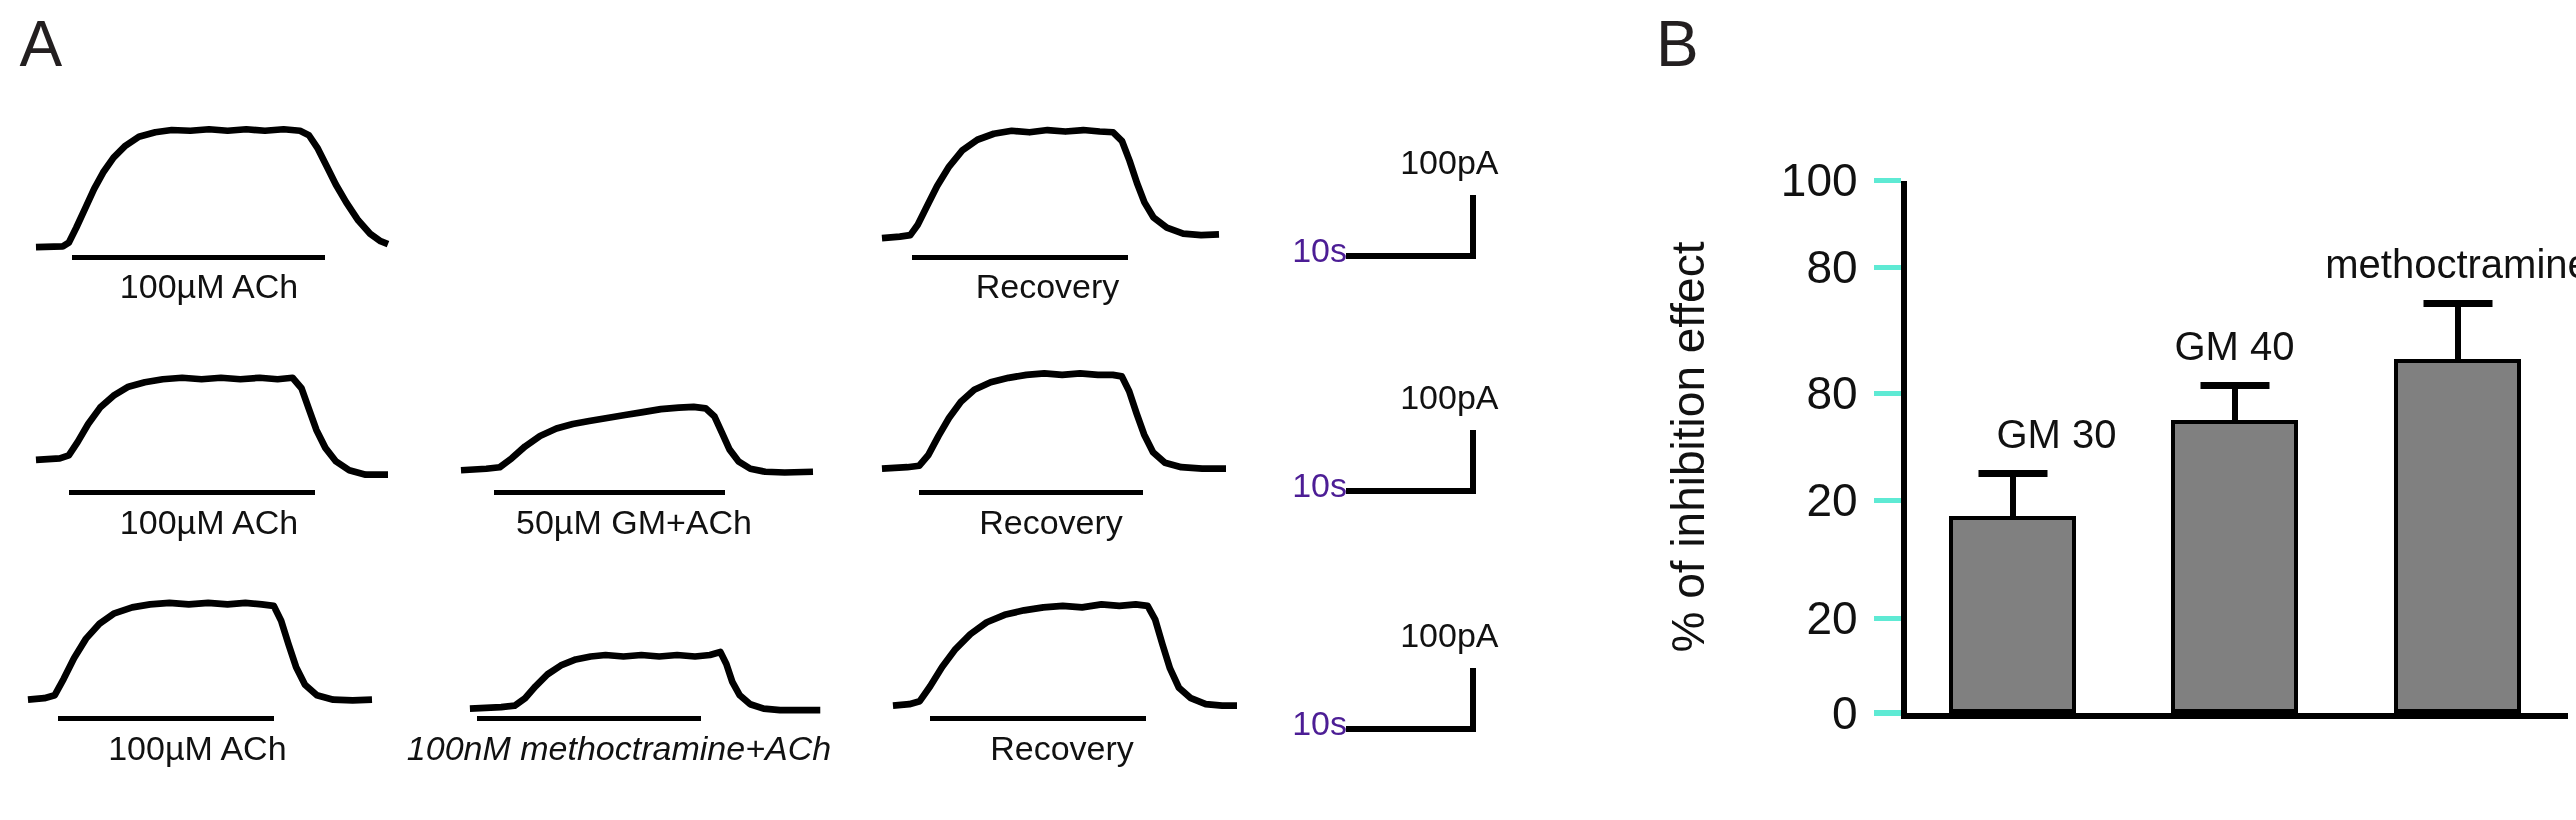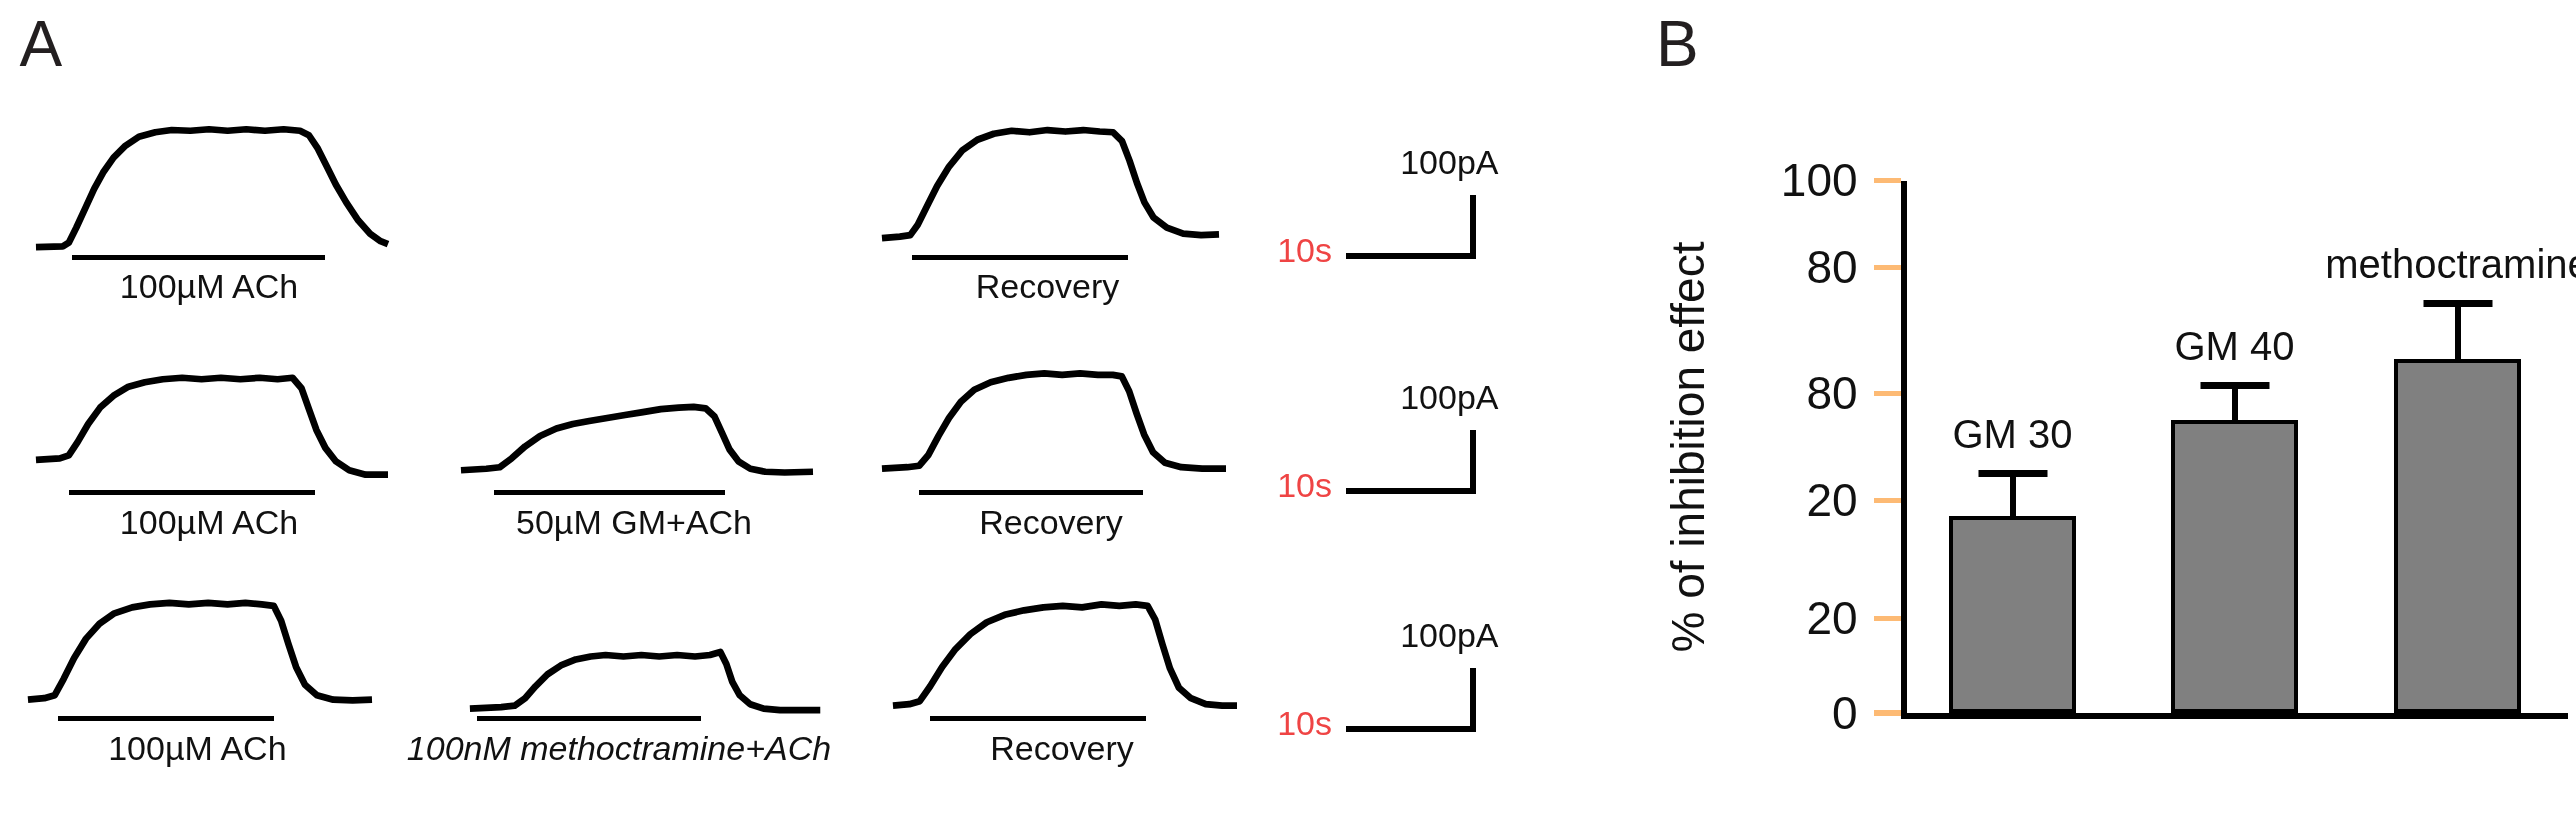--- a/index.html
+++ b/index.html
@@ -97,26 +97,26 @@
     right: 7.5px;
     top: 22.4px;
     font-size: 34px;
     line-height: 1;
     white-space: nowrap;
     color: #111;
     margin-left: 6px;
   }
   .scalebar .time-label {
     position: absolute;
-    right: 174px;
+    right: 159px;
     top: 110px;
     font-size: 34px;
     line-height: 1;
     white-space: nowrap;
-    color: #ef4444;
+    color: #4c1d95;
   }
 
   
   #panel-b {
     position: absolute;
     left: 1625px; top: 0;
     width: 951px;
     height: 821px;
   }
   #chart-area {
@@ -138,21 +138,21 @@
     left: 0; bottom: -6px;
     width: 667px;
     height: 6px;
     background: #000;
   }
   .y-tick {
     position: absolute;
     left: -27px;
     width: 27px;
     height: 5.2px;
-    background: #fdba74;
+    background: #5eead4;
   }
   .y-tick-label {
     position: absolute;
     right: 100%;
     margin-right: 16.4px;
     top: 50%;
     transform: translateY(-50%);
     font-size: 46px;
     line-height: 1;
     white-space: nowrap;
@@ -339,21 +339,21 @@
           </div>
           <div class="y-tick" style="bottom: 530px;">
             <span class="y-tick-label">100</span>
           </div>
         </div>
       <div id="bars">
           <div class="bar-group" style="left: 48px; width: 127px; height: 532px;">
             <div class="bar-rect" style="height: 197px; background: rgb(128, 128, 128); border-color: rgb(0, 0, 0);"></div>
             <div class="err-stem" style="bottom: 197px; height: 43px;"></div>
             <div class="err-cap" style="bottom: 236px;"></div>
-            <div class="bar-label" style="bottom: 259px;">GM 30</div>
+            <div class="bar-label" style="bottom: 259px; margin-left: 44px;">GM 30</div>
           </div>
           <div class="bar-group" style="left: 270px; width: 127px; height: 532px;">
             <div class="bar-rect" style="height: 293px; background: rgb(128, 128, 128); border-color: rgb(0, 0, 0);"></div>
             <div class="err-stem" style="bottom: 293px; height: 35px;"></div>
             <div class="err-cap" style="bottom: 324px;"></div>
             <div class="bar-label" style="bottom: 347px;">GM 40</div>
           </div>
           <div class="bar-group" style="left: 493px; width: 127px; height: 532px;">
             <div class="bar-rect" style="height: 354px; background: rgb(128, 128, 128); border-color: rgb(0, 0, 0);"></div>
             <div class="err-stem" style="bottom: 354px; height: 56px;"></div>

